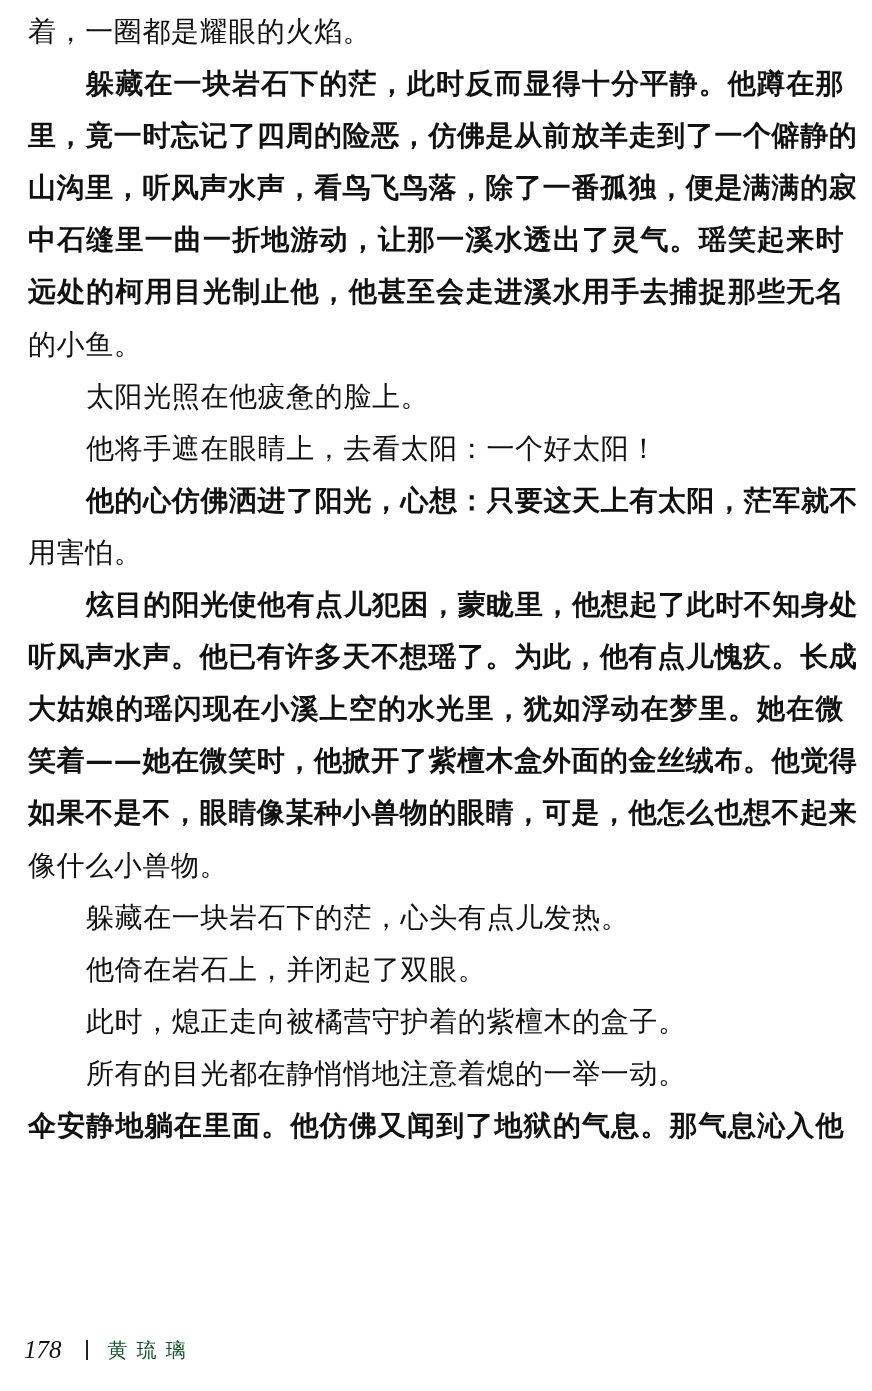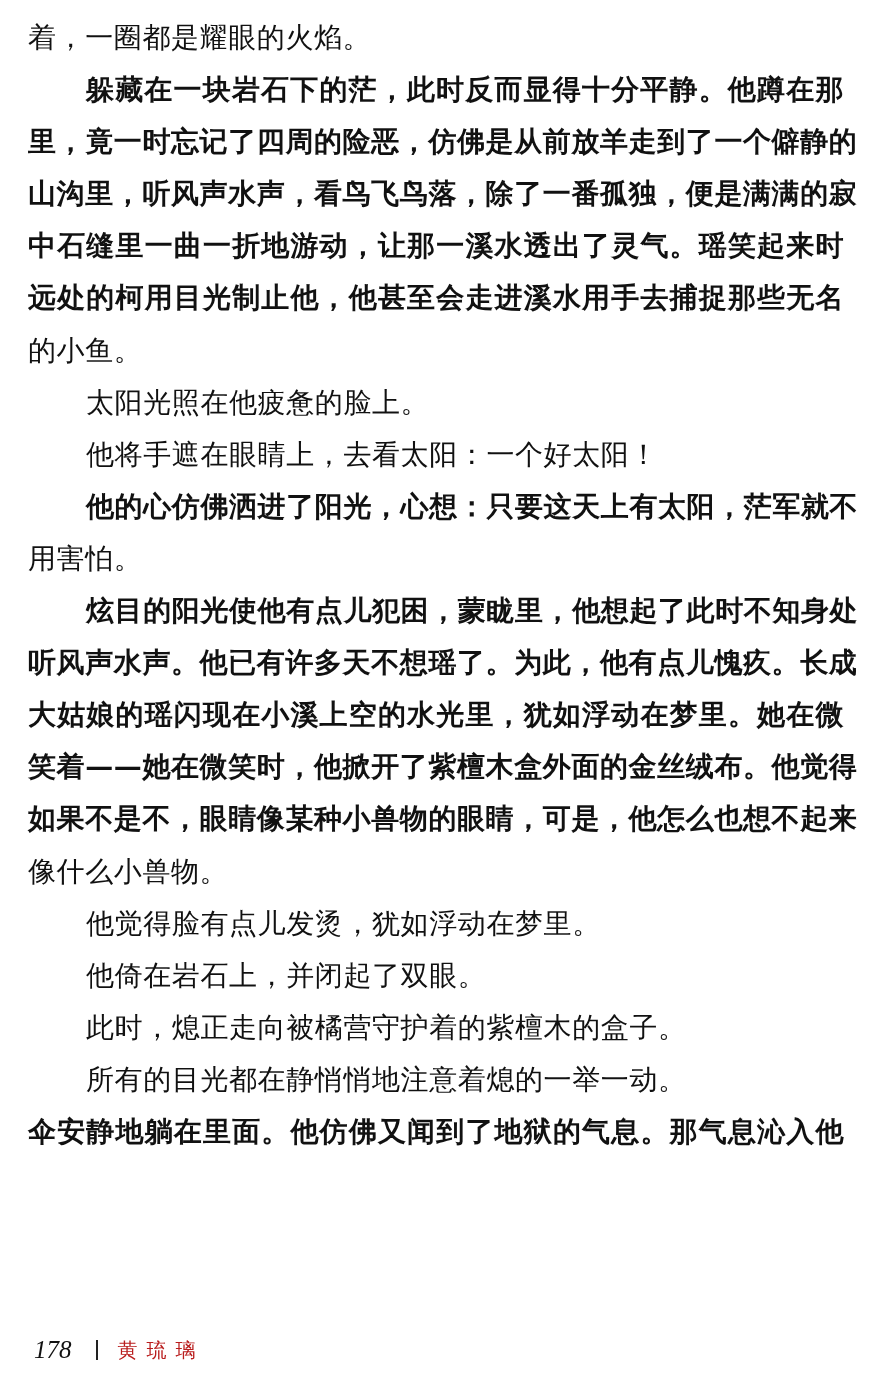--- a/index.html
+++ b/index.html
@@ -11,41 +11,41 @@
       width: 872px;
       height: 1391px;
       position: relative;
       overflow: hidden;
       color: #111111;
       font-family: "DejaVu Serif", "Liberation Serif", serif;
     }
     .page-body {
       position: absolute;
       left: 28px;
-      top: 12px;
+      top: 6px;
       width: 816px;
     }
     .line {
       height: 52.1px;
       line-height: 52.1px;
       font-size: 28px;
       white-space: nowrap;
       letter-spacing: 0.6px;
     }
     .line.indent {
       padding-left: 58px;
     }
     .line.justify {
       text-align: justify;
       text-align-last: justify;
       font-weight: bold;
     }
     .footer {
       position: absolute;
-      left: 34px;
+      left: 24px;
       top: 1332px;
       height: 36px;
       display: flex;
       align-items: center;
       justify-content: center;
     }
     .page-number {
       font-family: "Liberation Serif", "DejaVu Serif", serif;
       font-style: italic;
       font-size: 25px;
@@ -55,21 +55,21 @@
       display: inline-block;
       width: 2px;
       height: 20px;
       background: #222222;
       margin: 0 20px 0 24px;
     }
     .book-title {
       font-family: Liberation Mono, monospace;
       font-size: 20px;
       letter-spacing: 9px;
-      color: #b91c1c;
+      color: #14532d;
     }
   </style>
 </head>
 <body>
 
 <div class="page-body" id="page-body">
     <div class="line">着，一圈都是耀眼的火焰。</div>
     <div class="line indent justify">躲藏在一块岩石下的茫，此时反而显得十分平静。他蹲在那</div>
     <div class="line justify">里，竟一时忘记了四周的险恶，仿佛是从前放羊走到了一个僻静的</div>
     <div class="line justify">山沟里，听风声水声，看鸟飞鸟落，除了一番孤独，便是满满的寂</div>
@@ -79,21 +79,21 @@
     <div class="line indent">太阳光照在他疲惫的脸上。</div>
     <div class="line indent">他将手遮在眼睛上，去看太阳：一个好太阳！</div>
     <div class="line indent justify">他的心仿佛洒进了阳光，心想：只要这天上有太阳，茫军就不</div>
     <div class="line">用害怕。</div>
     <div class="line indent justify">炫目的阳光使他有点儿犯困，蒙眬里，他想起了此时不知身处</div>
     <div class="line justify">听风声水声。他已有许多天不想瑶了。为此，他有点儿愧疚。长成</div>
     <div class="line justify">大姑娘的瑶闪现在小溪上空的水光里，犹如浮动在梦里。她在微</div>
     <div class="line justify">笑着——她在微笑时，他掀开了紫檀木盒外面的金丝绒布。他觉得</div>
     <div class="line justify">如果不是不，眼睛像某种小兽物的眼睛，可是，他怎么也想不起来</div>
     <div class="line">像什么小兽物。</div>
-    <div class="line indent">他觉得脸有点儿发烫，犹如浮动在梦里。</div>
+    <div class="line indent">躲藏在一块岩石下的茫，心头有点儿发热。</div>
     <div class="line indent">他倚在岩石上，并闭起了双眼。</div>
     <div class="line indent">此时，熄正走向被橘营守护着的紫檀木的盒子。</div>
     <div class="line indent">所有的目光都在静悄悄地注意着熄的一举一动。</div>
     <div class="line justify">伞安静地躺在里面。他仿佛又闻到了地狱的气息。那气息沁入他</div>
   </div>
 
 <div class="footer">
   <span class="page-number">178</span>
   <span class="footer-divider"></span>
   <span class="book-title">黄琉璃</span>

